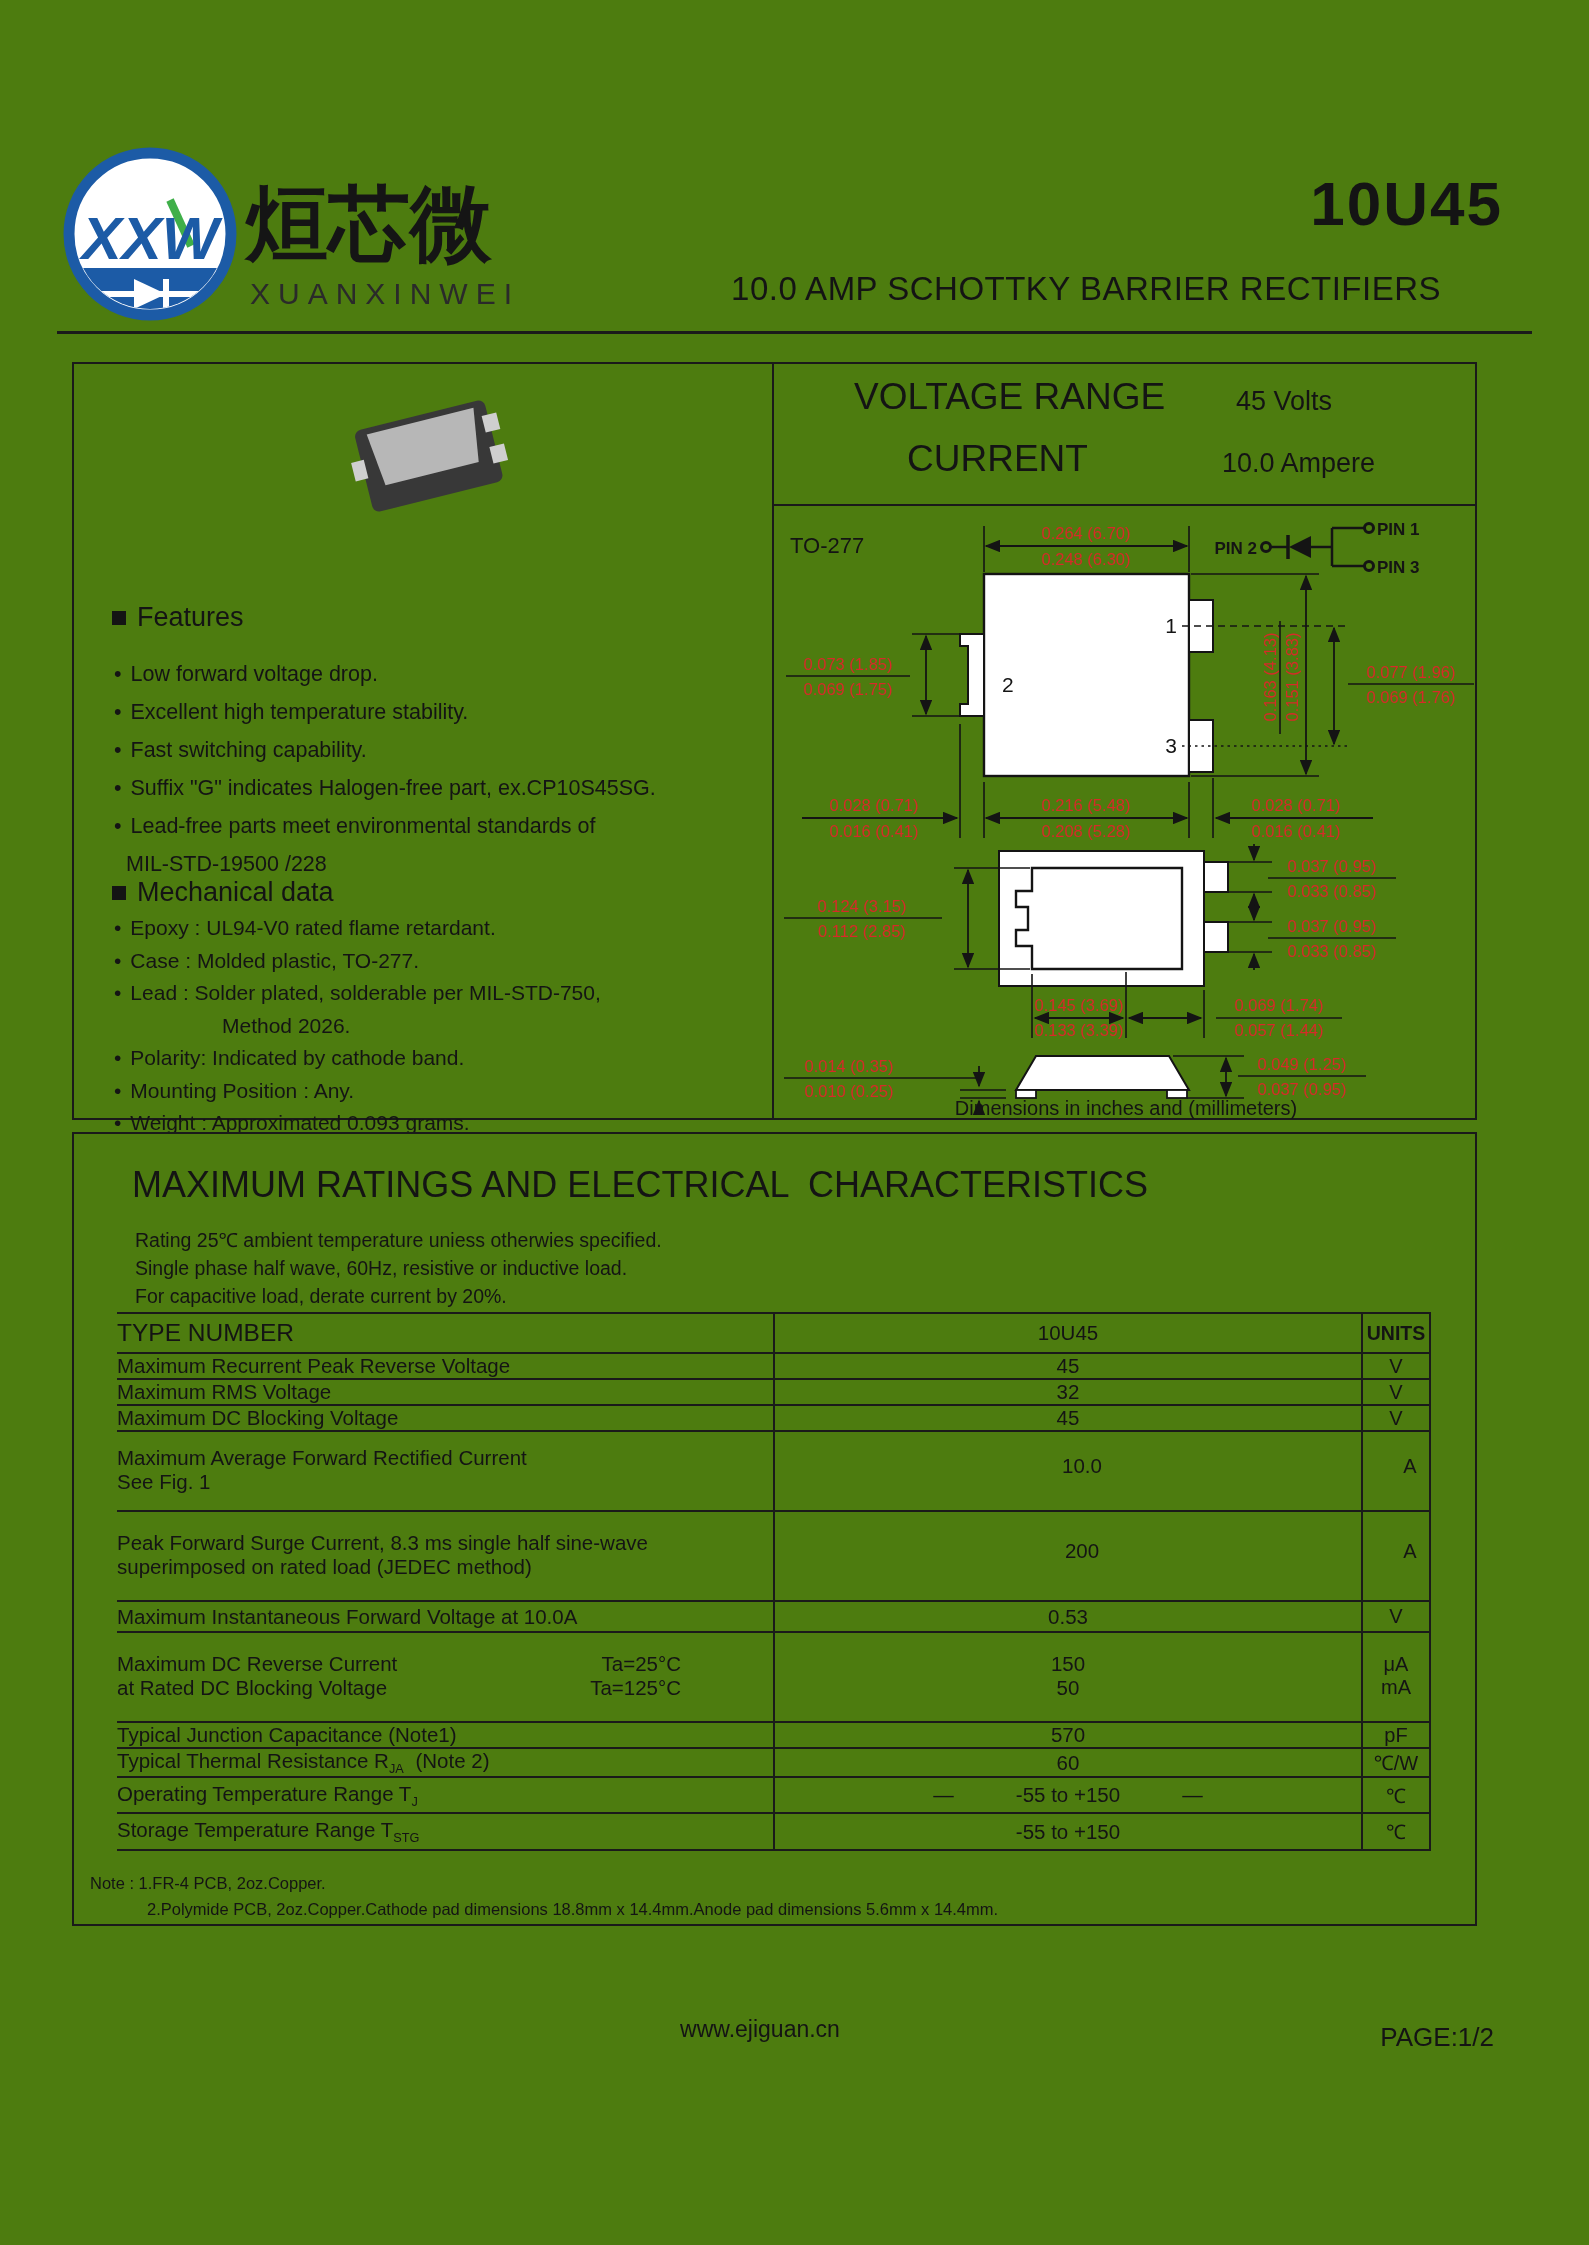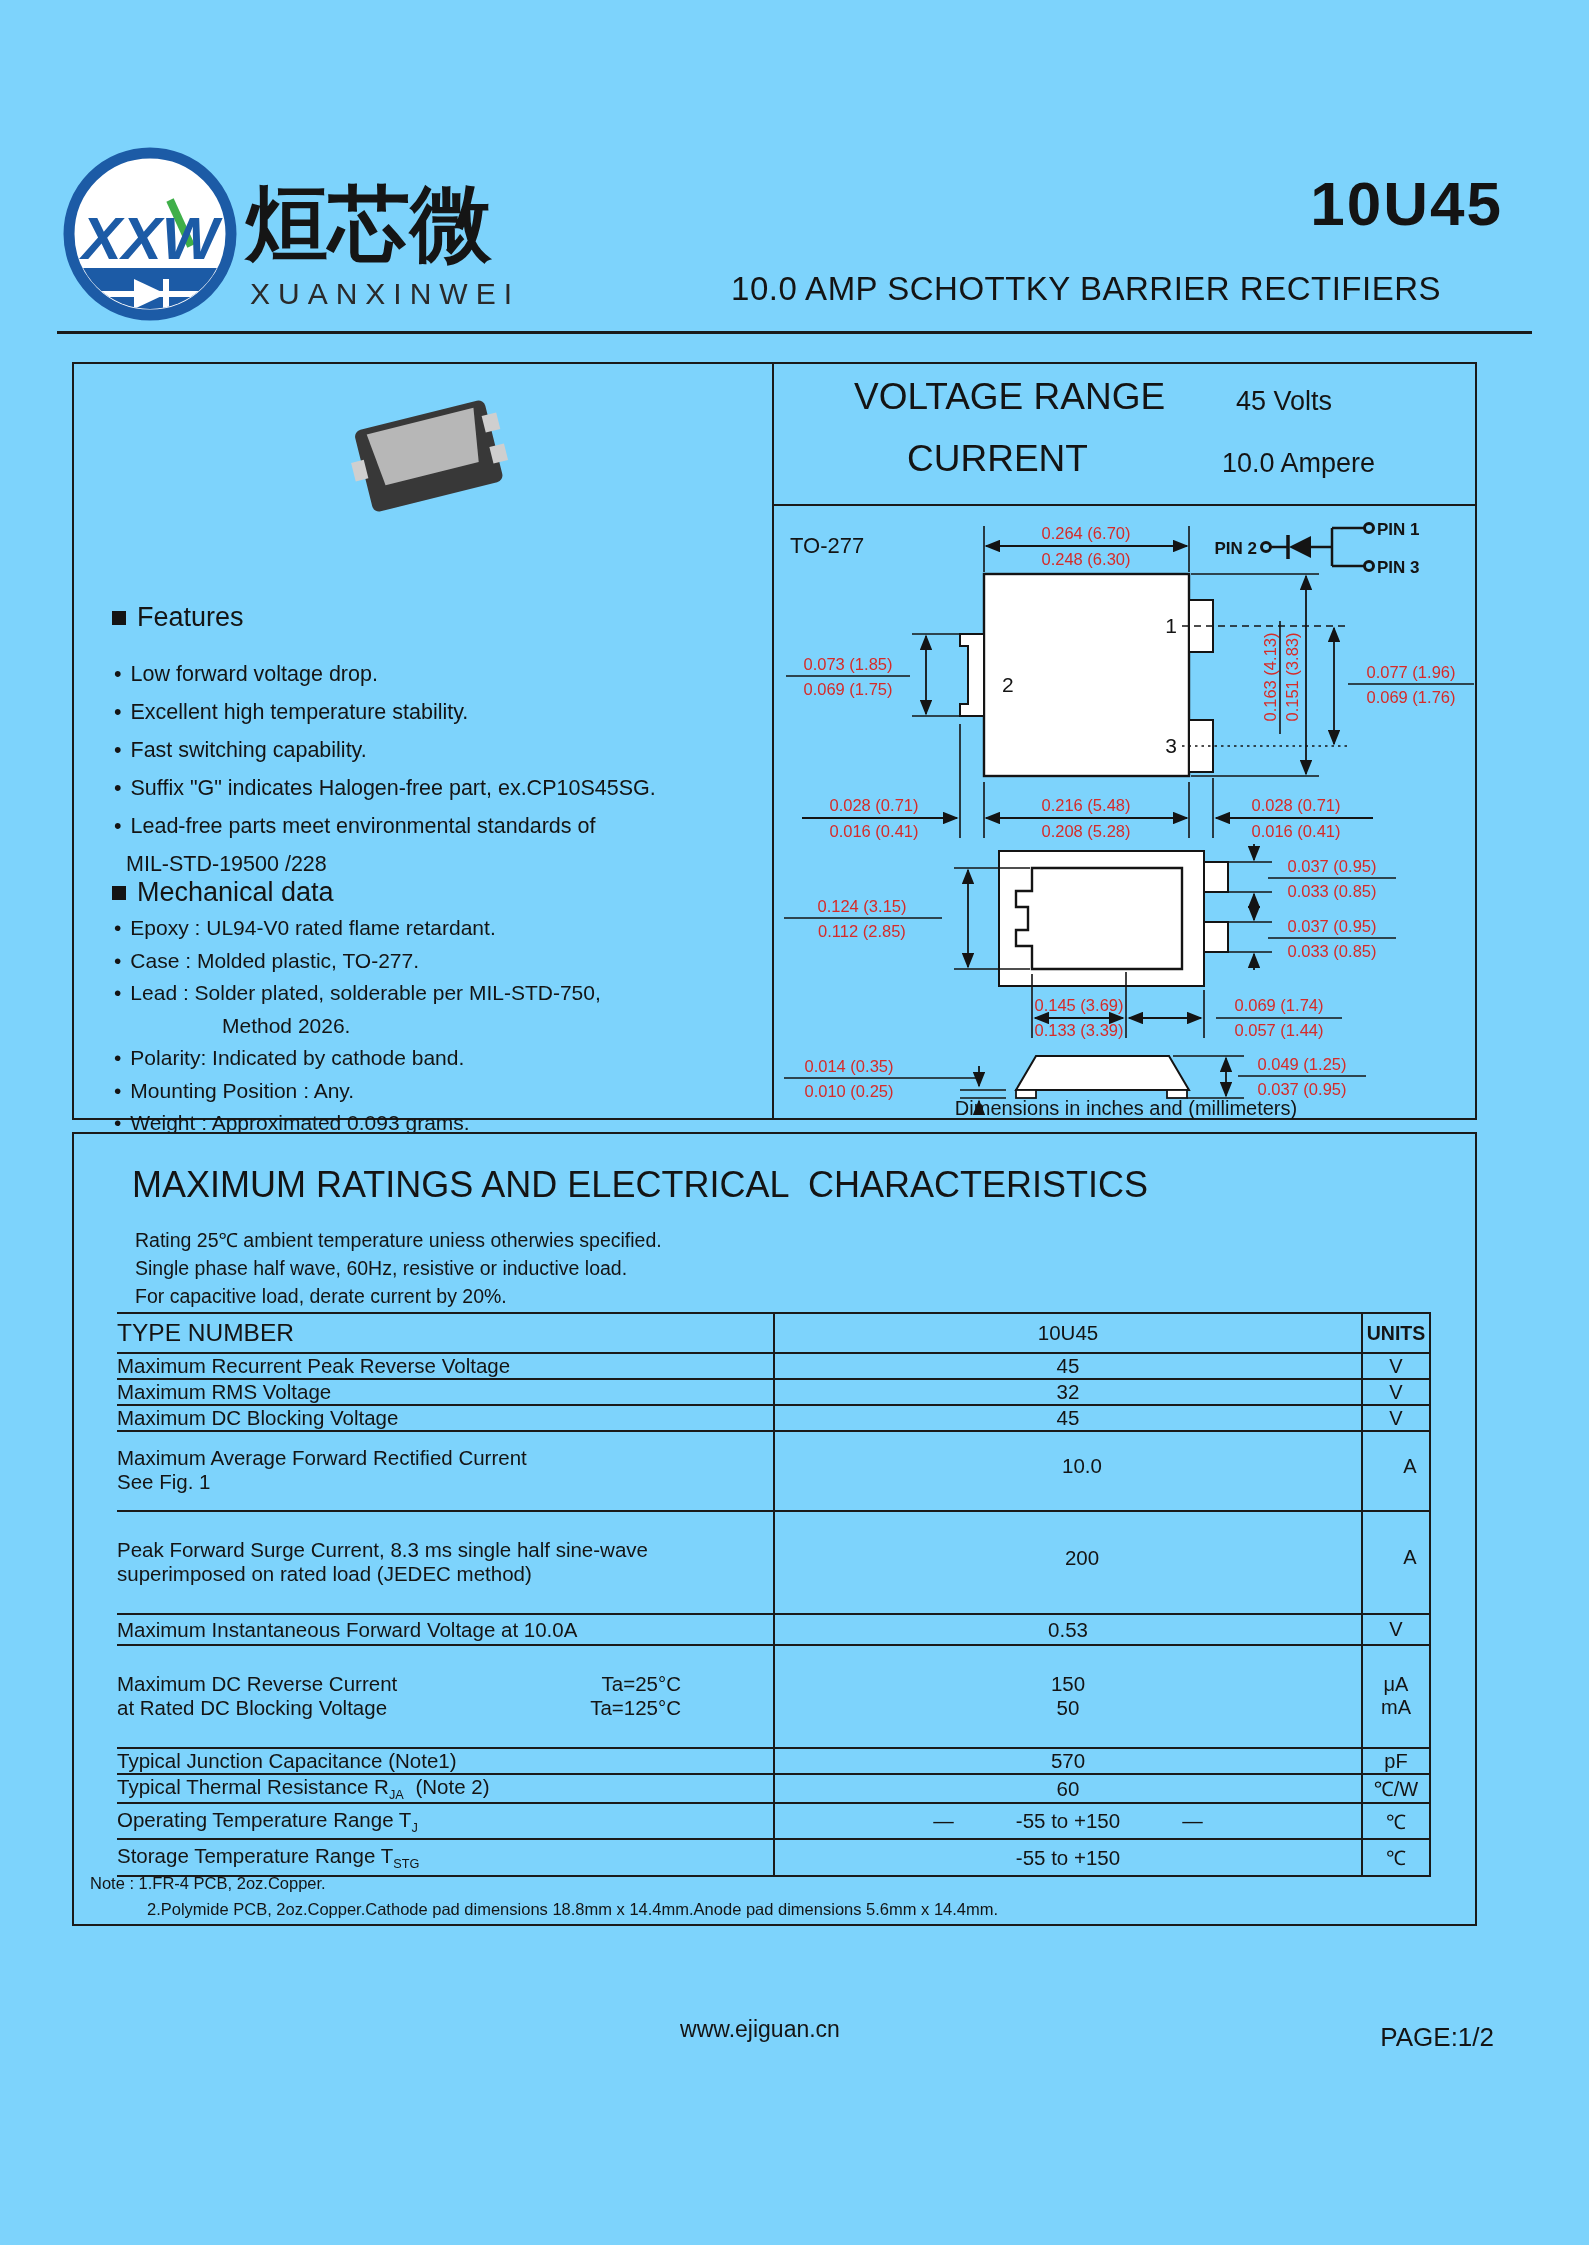--- a/index.html
+++ b/index.html
@@ -1,17 +1,17 @@
 <!DOCTYPE html>
 <html><head>
 <meta charset="utf-8">
 <style>
   * { margin:0; padding:0; box-sizing:border-box; }
   body { background:#888; font-family:"Liberation Sans", sans-serif; color:#141414; }
-  .page { position:relative; width:1589px; height:2245px; background:#7dd3fc; margin:0 auto; overflow:hidden; }
+  .page { position:relative; width:1589px; height:2245px; background:#4d7c0f; margin:0 auto; overflow:hidden; }
 
   
   .logo-wrap { position:absolute; left:58px; top:138px; }
   .part-number { position:absolute; right:86px; top:168px; font-size:62px; font-weight:700; letter-spacing:2px; }
   .subtitle { position:absolute; right:148px; top:270px; font-size:33px; letter-spacing:0.5px; }
   .header-rule { position:absolute; left:57px; top:331px; width:1475px; height:3px; background:#1a1a1a; }
 
   
   .box1 { position:absolute; left:72px; top:362px; width:1405px; height:758px; border:2px solid #1a1a1a; }
   .box1-divider { position:absolute; left:698px; top:0; width:2px; height:100%; background:#1a1a1a; }
@@ -54,21 +54,21 @@
 
   table.ratings { position:absolute; left:43px; top:178px; width:1313px; border-collapse:collapse; table-layout:fixed; }
   table.ratings { border-top:2px solid #1a1a1a; }
   table.ratings tr { border-bottom:2px solid #1a1a1a; }
   table.ratings td { padding:0; vertical-align:middle; }
   td.c1 { padding-left:14px; font-size:20.5px; }
   td.c2 { border-left:2px solid #1a1a1a; border-right:2px solid #1a1a1a; text-align:center; font-size:20.5px; }
   td.c3 { border-right:2px solid #1a1a1a; text-align:center; font-size:20px; }
   tr.thead td.c1 { font-size:24.5px; }
   tr.thead td.c3 { font-weight:700; font-size:19.5px; }
-  .h40{height:40px}.h33{height:20px}.h31{height:31px}.h80{height:80px}.h82{height:103px}.h36{height:36px}.h37{height:37px}
+  .h40{height:40px}.h33{height:20px}.h31{height:31px}.h80{height:80px}.h82{height:90px}.h36{height:36px}.h37{height:37px}
   .two-line { display:flex; flex-direction:column; justify-content:space-between; height:100%; padding:6px 0 8px 0; }
   .two-line > div { display:flex; }
   .cond { margin-left:auto; margin-right:92px; }
   .val-bottom { display:flex; flex-direction:column; justify-content:flex-end; height:100%; padding-bottom:10px;padding-left:28px; }
   .stack { display:flex; flex-direction:column; justify-content:space-between; height:100%; padding:8px 0 10px 0; }
   .dash-val { display:flex; justify-content:center; align-items:center; gap:62px; }
   sub.sm { font-size:0.62em;text-align:center; }
   .note-block { position:absolute; left:16px; top:736px; font-size:16.5px; line-height:26px; }
   .note-l2 { padding-left:57px; }
 

